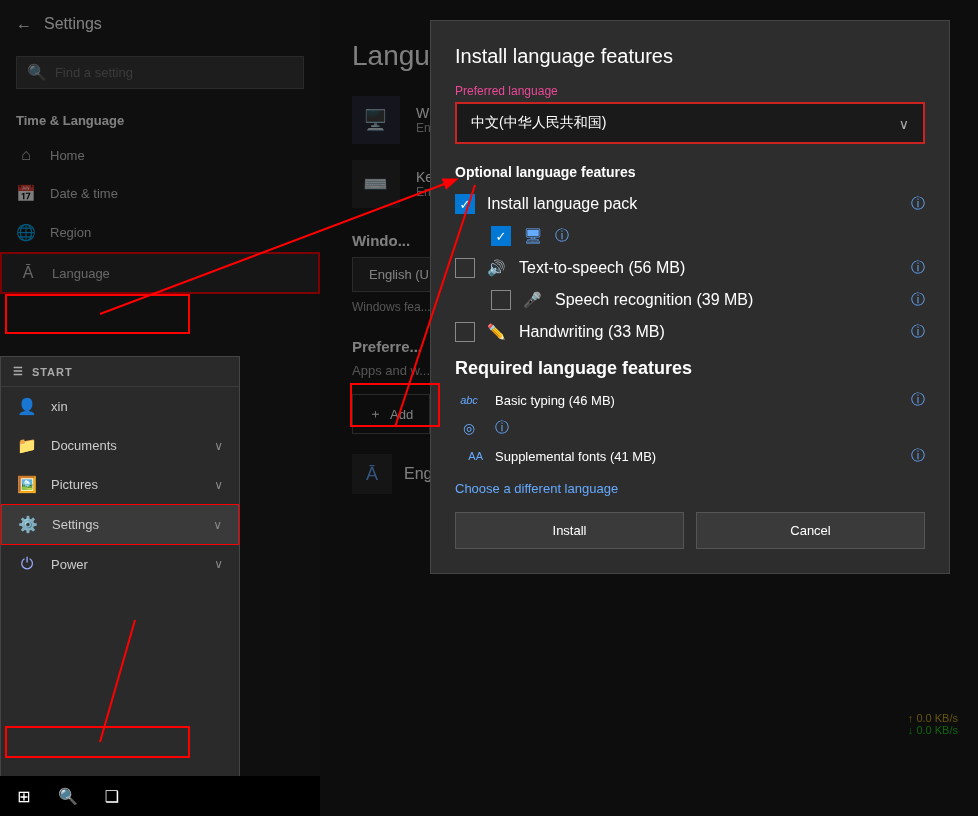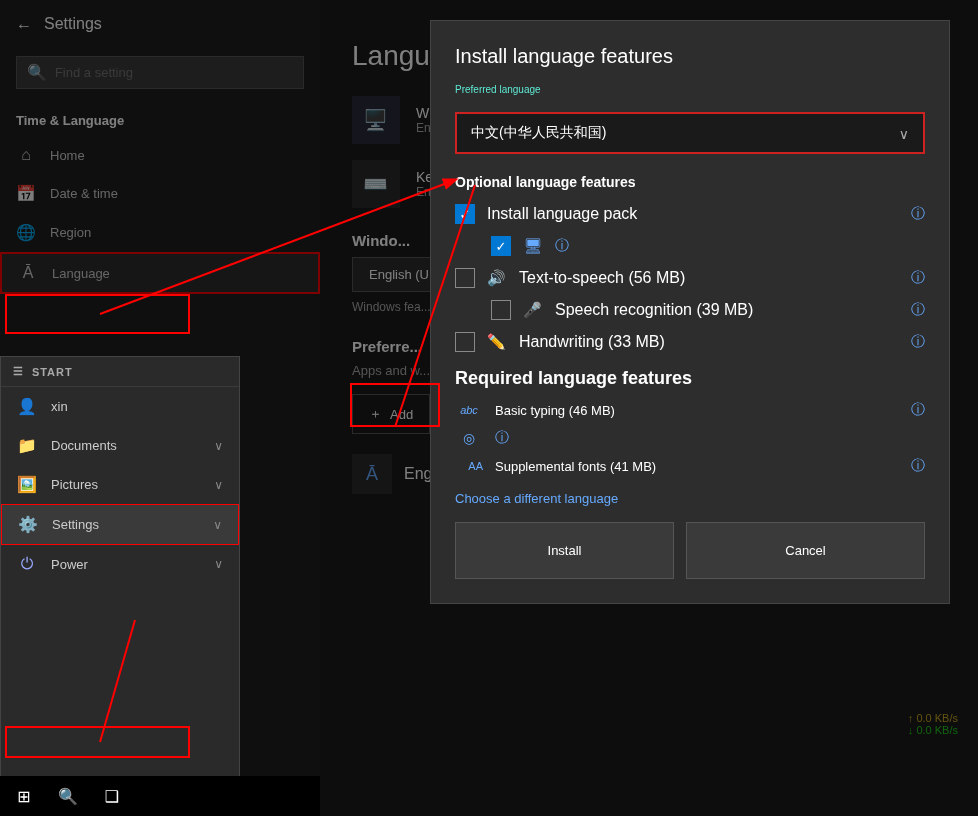--- a/index.html
+++ b/index.html
@@ -259,23 +259,23 @@
     }
 
     .dialog-title {
       font-size: 20px;
       font-weight: 400;
       color: #fff;
       margin-bottom: 16px;
     }
 
     .dialog-section-label {
-      font-size: 10px;
-      color: #5eead4;
-      margin-bottom: 17px;
+      font-size: 12px;
+      color: #ec4899;
+      margin-bottom: 4px;
     }
 
     .lang-dropdown {
       display: flex;
       align-items: flex-end;
       justify-content: space-between;
       border: 2px solid #cc2222;
       padding: 10px 14px;
       background: #1a1a1a;
       cursor: pointer;
@@ -401,21 +401,21 @@
       background: #3a3a3a;
       border: 1px solid #555;
       color: #fff;
       font-size: 13px;
       cursor: pointer;
       text-align: center;
     }
 
     .btn-cancel {
       flex: 1;
-      padding: 20px;
+      padding: 10px;
       background: #3a3a3a;
       border: 1px solid #555;
       color: #fff;
       font-size: 13px;
       cursor: pointer;
       text-align: center;
     }
 
     
     .start-menu {

